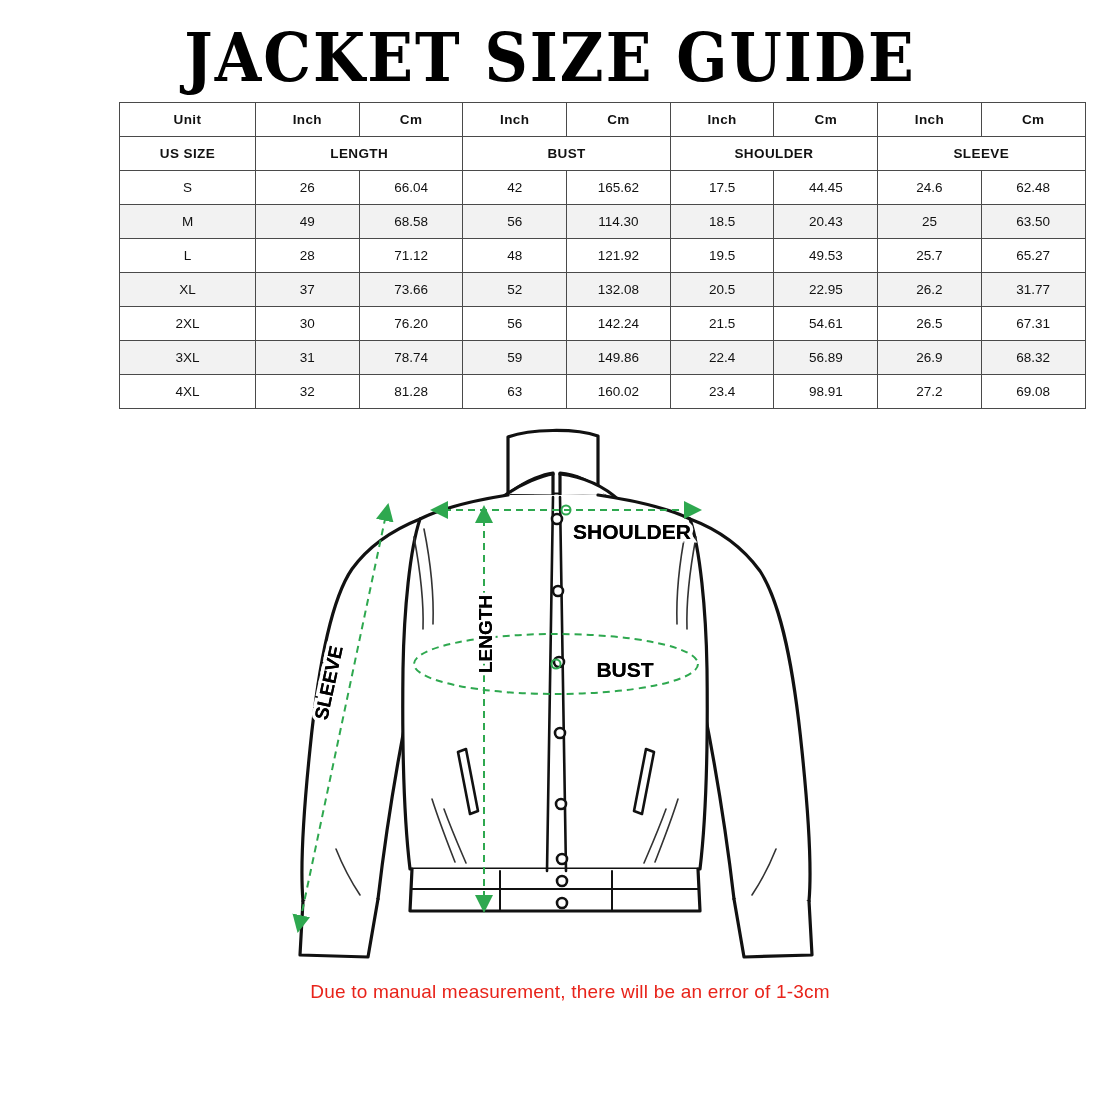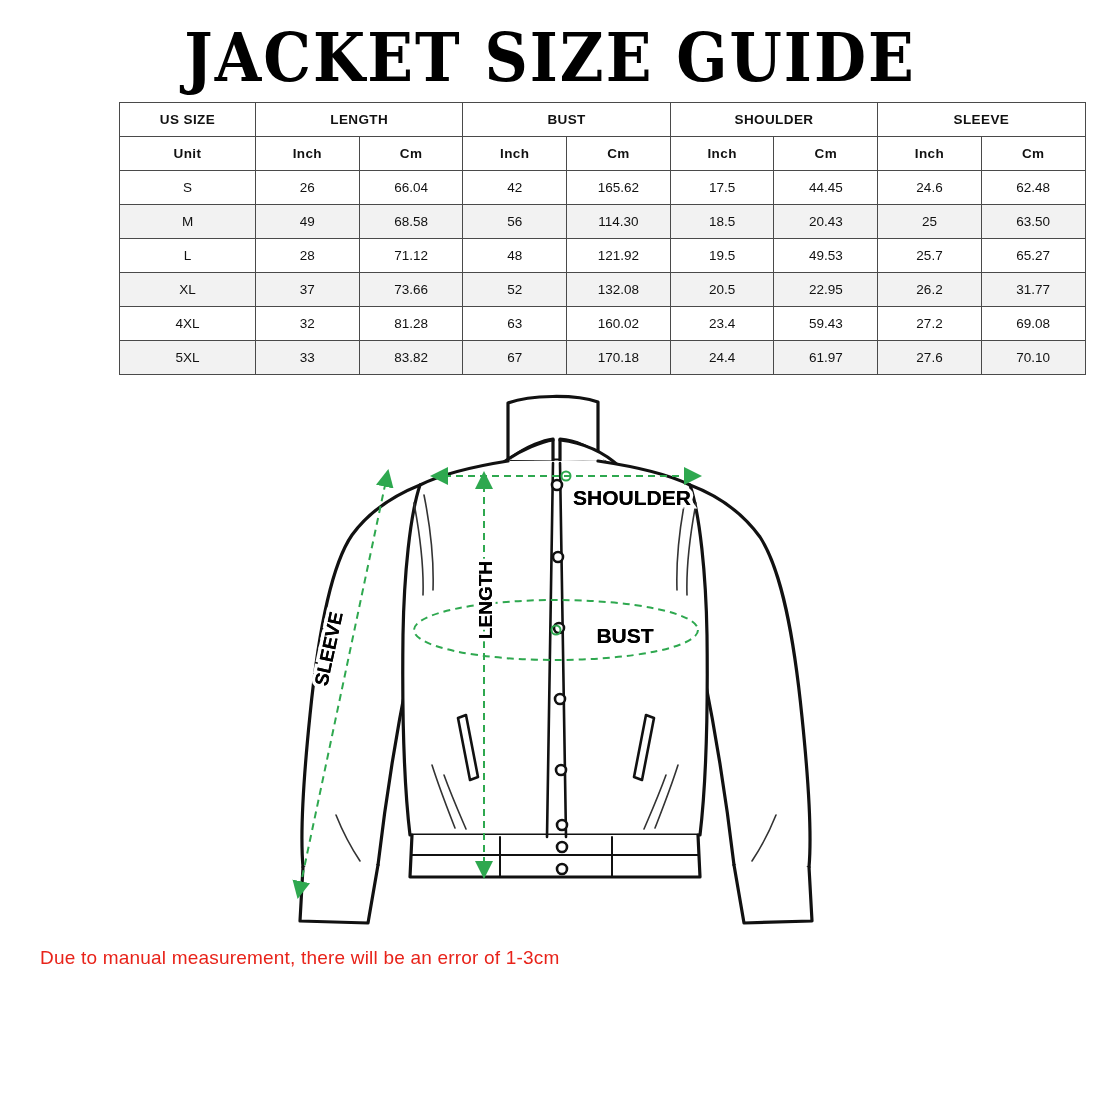--- a/index.html
+++ b/index.html
@@ -73,20 +73,21 @@
     width: 1100px;
     height: 560px;
     margin-top: 10px;
   }
   .illustration svg {
     display: block;
   }
 
   
   .note {
+    text-align: center;
     color: #e8231a;
     font-size: 19px;
     margin-top: 2px;
     letter-spacing: 0.2px;
     padding-left: 40px;
   }
 
   .label-text {
     font-family: "Liberation Sans", sans-serif;
     font-weight: bold;
@@ -106,37 +107,37 @@
         <col class="col-std">
       <col class="col-std">
         <col class="col-std">
       <col class="col-std">
         <col class="col-std">
       <col class="col-std">
         <col class="col-std">
     </colgroup>
     <thead>
       <tr>
-        <th>US SIZE</th>
-        <th colspan="2">LENGTH</th>
-        <th colspan="2">BUST</th>
-        <th colspan="2">SHOULDER</th>
-        <th colspan="2">SLEEVE</th>
-      </tr>
-      <tr>
         <th>Unit</th>
         <th>Inch</th>
         <th>Cm</th>
         <th>Inch</th>
         <th>Cm</th>
         <th>Inch</th>
         <th>Cm</th>
         <th>Inch</th>
         <th>Cm</th>
       </tr>
+      <tr>
+        <th>US SIZE</th>
+        <th colspan="2">LENGTH</th>
+        <th colspan="2">BUST</th>
+        <th colspan="2">SHOULDER</th>
+        <th colspan="2">SLEEVE</th>
+      </tr>
     </thead>
     <tbody>
       <tr>
         <td>S</td>
         <td>26</td>
         <td>66.04</td>
         <td>42</td>
         <td>165.62</td>
         <td>17.5</td>
         <td>44.45</td>
@@ -170,40 +171,51 @@
         <td>37</td>
         <td>73.66</td>
         <td>52</td>
         <td>132.08</td>
         <td>20.5</td>
         <td>22.95</td>
         <td>26.2</td>
         <td>31.77</td>
       </tr>
       <tr>
+        <td>2XL</td>
+        <td>30</td>
+        <td>76.20</td>
+        <td>56</td>
+        <td>142.24</td>
+        <td>21.5</td>
+        <td>54.61</td>
+        <td>26.5</td>
+        <td>67.31</td>
+      </tr>
+      <tr>
+        <td>3XL</td>
+        <td>31</td>
+        <td>78.74</td>
+        <td>59</td>
+        <td>149.86</td>
+        <td>22.4</td>
+        <td>56.89</td>
+        <td>26.9</td>
+        <td>68.32</td>
+      </tr>
+      <tr>
         <td>4XL</td>
         <td>32</td>
         <td>81.28</td>
         <td>63</td>
         <td>160.02</td>
         <td>23.4</td>
-        <td>59.43</td>
+        <td>98.91</td>
         <td>27.2</td>
         <td>69.08</td>
-      </tr>
-      <tr>
-        <td>5XL</td>
-        <td>33</td>
-        <td>83.82</td>
-        <td>67</td>
-        <td>170.18</td>
-        <td>24.4</td>
-        <td>61.97</td>
-        <td>27.6</td>
-        <td>70.10</td>
       </tr>
     </tbody>
   </table>
 </div>
 
 <div class="illustration">
   <svg width="1100" height="560" viewBox="0 0 1100 560" xmlns="http://www.w3.org/2000/svg">
     <defs>
       <marker id="arrH" markerWidth="9" markerHeight="9" refX="8" refY="4.5" orient="auto">
         <path d="M0,0 L9,4.5 L0,9 z" fill="#2ea84f"></path>

